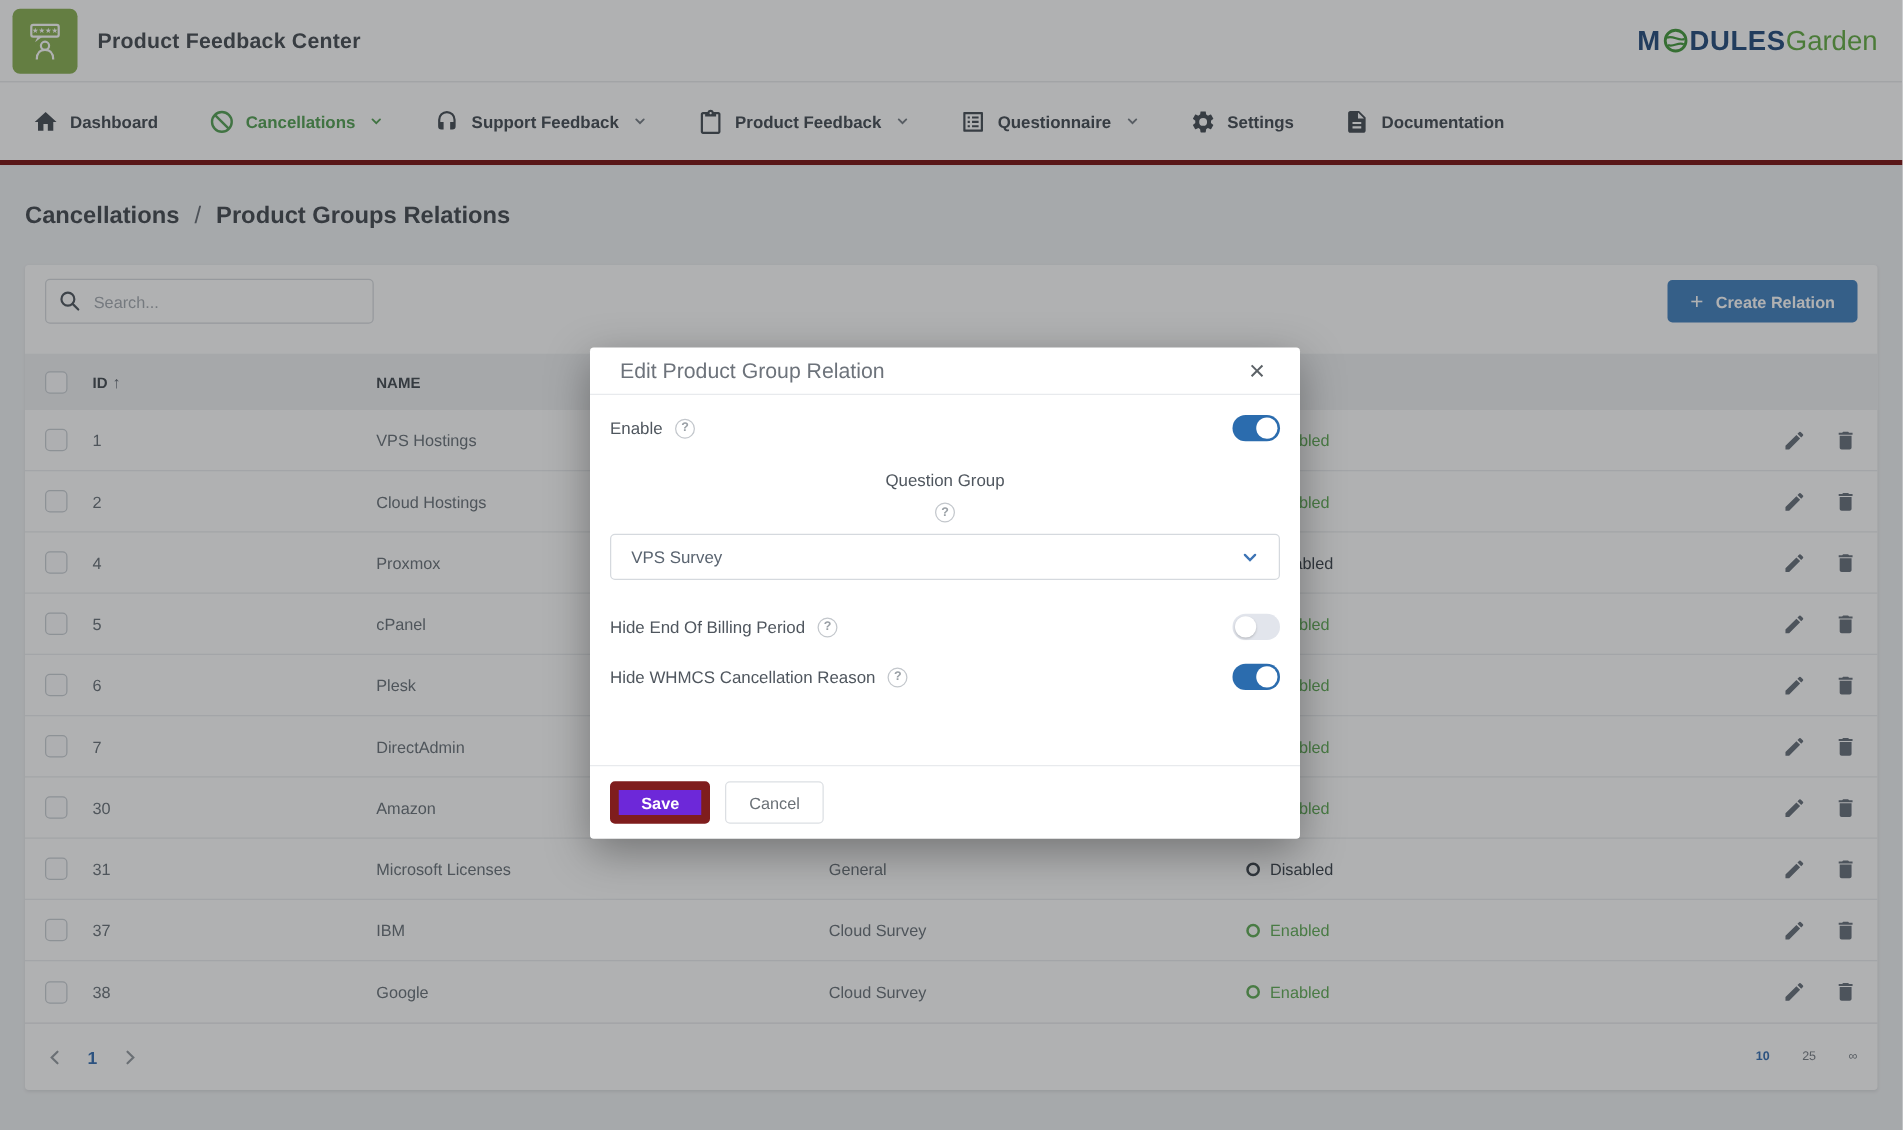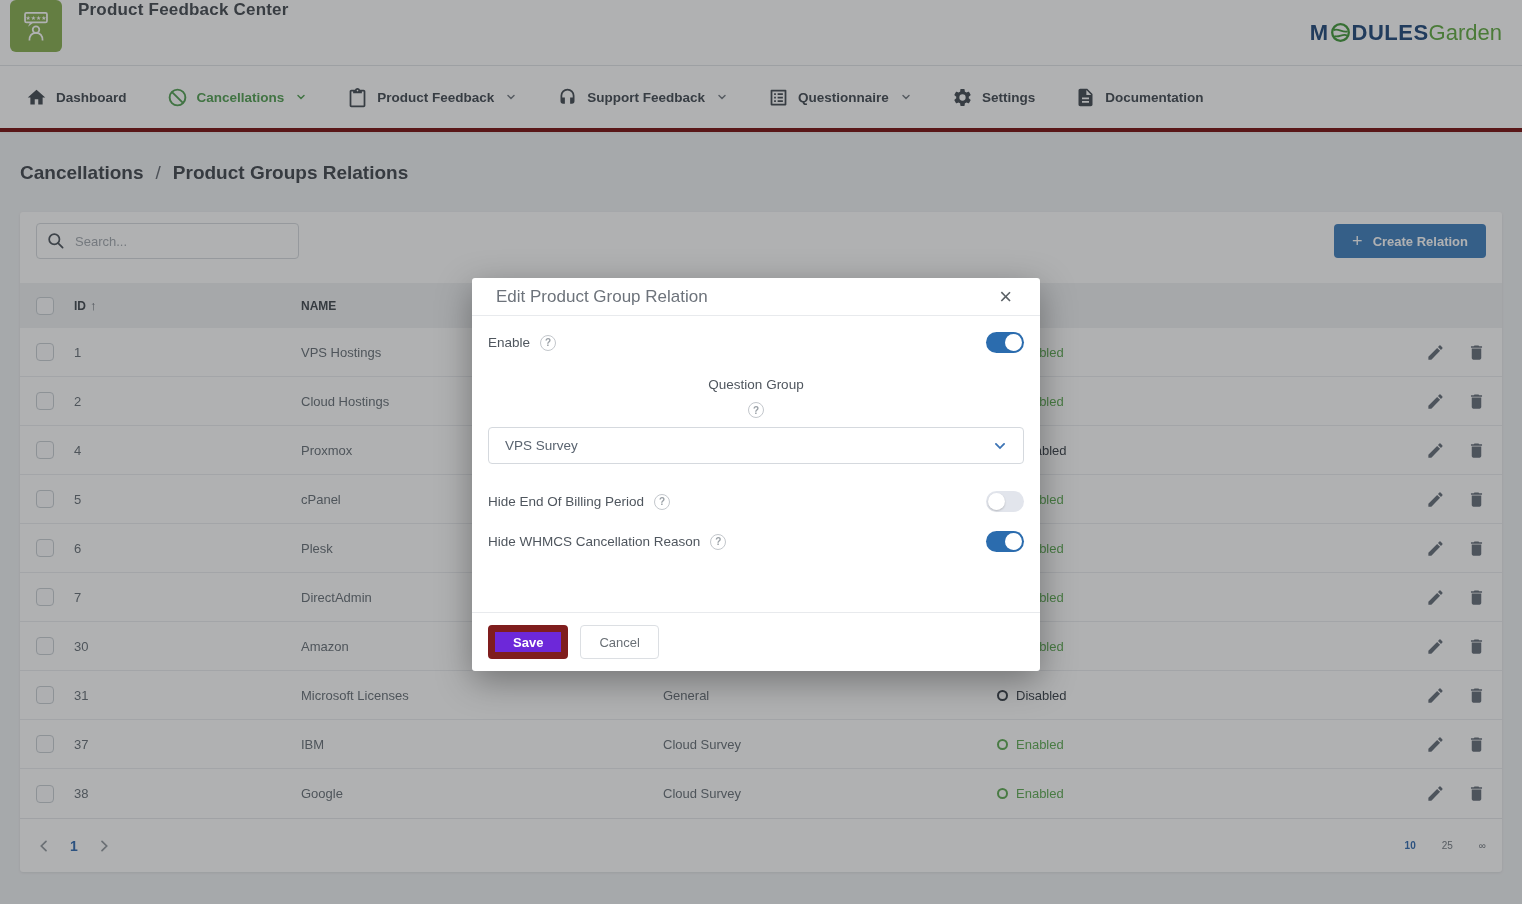--- a/index.html
+++ b/index.html
@@ -1,20 +1,20 @@
 <!DOCTYPE html>
 <html><head>
 <meta charset="utf-8">
 <style>
   * { margin:0; padding:0; box-sizing:border-box; }
   html,body { width:1522px; height:904px; overflow:hidden; }
   body { font-family:"Liberation Sans","DejaVu Sans",sans-serif; background:#f1f3f5; position:relative; }
 
   
-  .appbar { height:66px; background:#ffffff; border-bottom:1px solid #e4e6e9; display:flex; padding:0 20px 0 10px; }
+  .appbar { height:66px; background:#ffffff; border-bottom:1px solid #e4e6e9; display:flex; align-items:center; padding:0 20px 0 10px; }
   .app-icon { width:52px; height:52px; border-radius:6px; background:#8fb45a; display:flex; align-items:center; justify-content:center; }
   .app-title { font-size:17px; font-weight:700; color:#4f545b; margin-left:16px; letter-spacing:.2px; }
   .logo { margin-left:auto; display:flex; align-items:center; font-size:22px; }
   .logo .blue { color:#2d5382; font-weight:700; letter-spacing:.5px; }
   .logo .globe { width:21px; height:21px; margin:0 1px; }
   .logo .green { color:#6ab04c; font-weight:400; }
 
   
   .nav { height:66px; background:#ffffff; border-bottom:4px solid #7f1d1d; display:flex; align-items:center; padding:0 12px; box-shadow:0 1px 2px rgba(0,0,0,.04); }
   .nav-item { display:flex; align-items:center; gap:9px; padding:0 14px; height:100%; cursor:pointer; color:#4d545c; font-size:13.5px; font-weight:700; margin-right:12px; }
@@ -134,36 +134,36 @@
       </span>
     <span class="nlabel">Cancellations</span>
     <svg class="chev" viewBox="0 0 24 24" fill="none" stroke="currentColor" stroke-width="3" stroke-linecap="round">
         <path d="M6 9 L12 15 L18 9"></path>
       </svg>
   </div>
 
   <div class="nav-item has-dd">
     <span class="nicon">
         <svg width="21" height="21" viewBox="0 0 24 24" fill="currentColor">
-          <path d="M19 3h-4.18C14.4 1.84 13.3 1 12 1c-1.3 0-2.4.84-2.82 2H5c-1.1 0-2 .9-2 2v16c0 1.1.9 2 2 2h14c1.1 0 2-.9 2-2V5c0-1.1-.9-2-2-2zm-7 0c.55 0 1 .45 1 1s-.45 1-1 1-1-.45-1-1 .45-1 1-1zm7 18H5V5h2v2h10V5h2v16z"></path>
-        </svg>
-      </span>
-    <span class="nlabel">Product Feedback</span>
+          <path d="M12 2a8 8 0 0 0-8 8v6a3 3 0 0 0 3 3h2v-7H6v-2a6 6 0 1 1 12 0v2h-3v7h2a3 3 0 0 0 3-3v-6a8 8 0 0 0-8-8z"></path>
+        </svg>
+      </span>
+    <span class="nlabel">Support Feedback</span>
     <svg class="chev" viewBox="0 0 24 24" fill="none" stroke="currentColor" stroke-width="3" stroke-linecap="round">
         <path d="M6 9 L12 15 L18 9"></path>
       </svg>
   </div>
 
   <div class="nav-item has-dd">
     <span class="nicon">
         <svg width="21" height="21" viewBox="0 0 24 24" fill="currentColor">
-          <path d="M12 2a8 8 0 0 0-8 8v6a3 3 0 0 0 3 3h2v-7H6v-2a6 6 0 1 1 12 0v2h-3v7h2a3 3 0 0 0 3-3v-6a8 8 0 0 0-8-8z"></path>
-        </svg>
-      </span>
-    <span class="nlabel">Support Feedback</span>
+          <path d="M19 3h-4.18C14.4 1.84 13.3 1 12 1c-1.3 0-2.4.84-2.82 2H5c-1.1 0-2 .9-2 2v16c0 1.1.9 2 2 2h14c1.1 0 2-.9 2-2V5c0-1.1-.9-2-2-2zm-7 0c.55 0 1 .45 1 1s-.45 1-1 1-1-.45-1-1 .45-1 1-1zm7 18H5V5h2v2h10V5h2v16z"></path>
+        </svg>
+      </span>
+    <span class="nlabel">Product Feedback</span>
     <svg class="chev" viewBox="0 0 24 24" fill="none" stroke="currentColor" stroke-width="3" stroke-linecap="round">
         <path d="M6 9 L12 15 L18 9"></path>
       </svg>
   </div>
 
   <div class="nav-item has-dd">
     <span class="nicon">
         <svg width="21" height="21" viewBox="0 0 24 24" fill="currentColor">
           <path d="M11 7h6v2h-6zm0 4h6v2h-6zm0 4h6v2h-6zM7 7h2v2H7zm0 4h2v2H7zm0 4h2v2H7zM20.1 3H3.9c-.5 0-.9.4-.9.9v16.2c0 .4.4.9.9.9h16.2c.4 0 .9-.5.9-.9V3.9c0-.5-.5-.9-.9-.9zM19 19H5V5h14v14z"></path>
         </svg>

